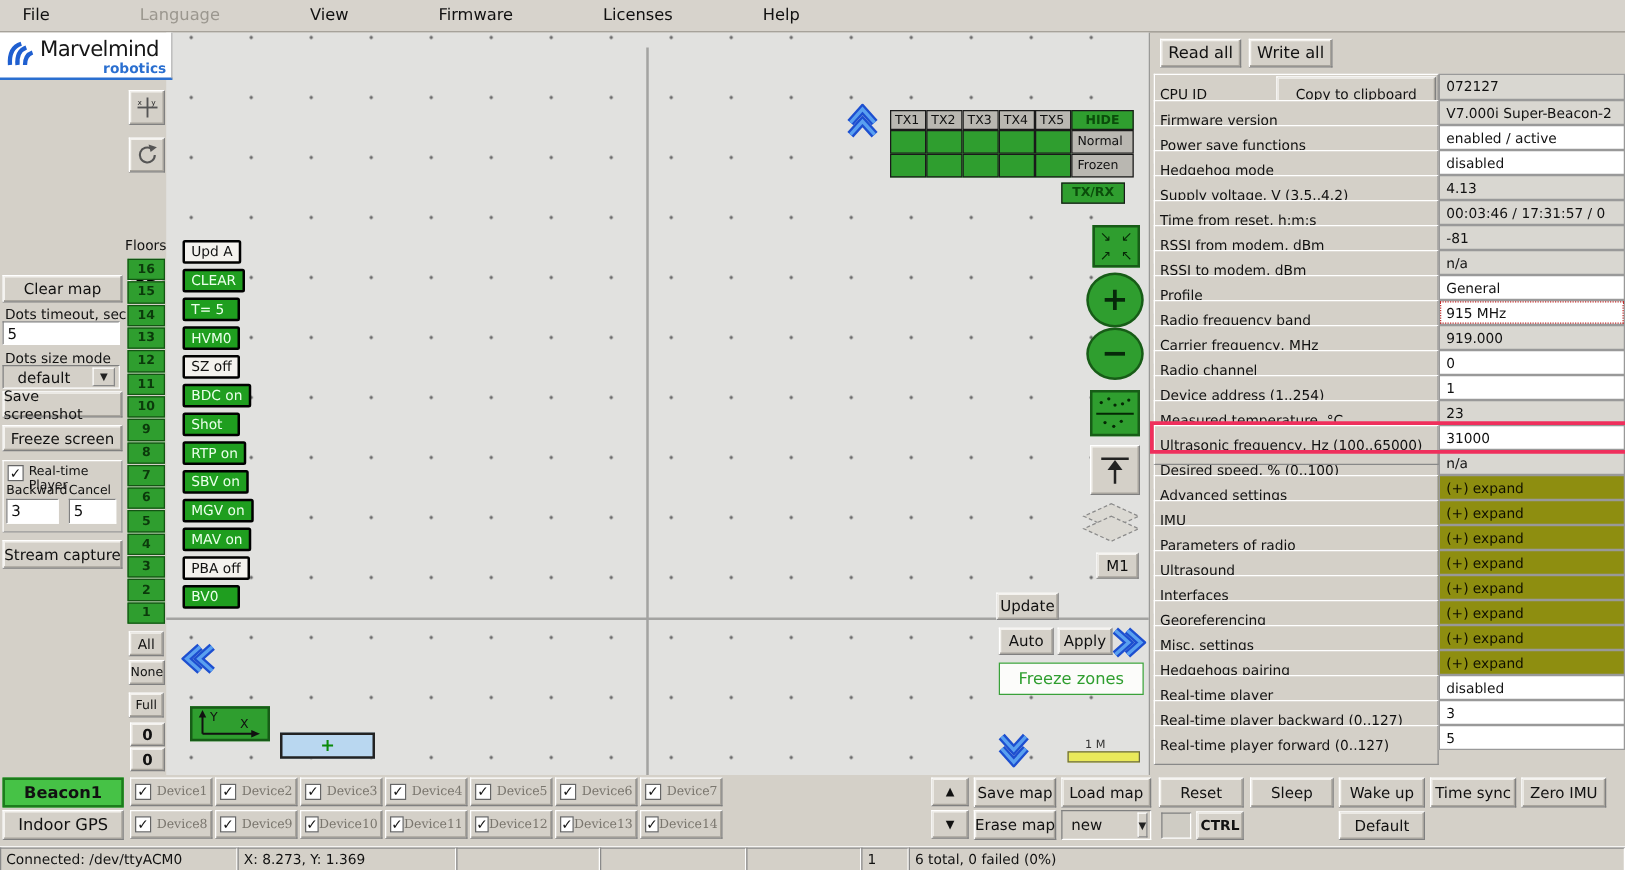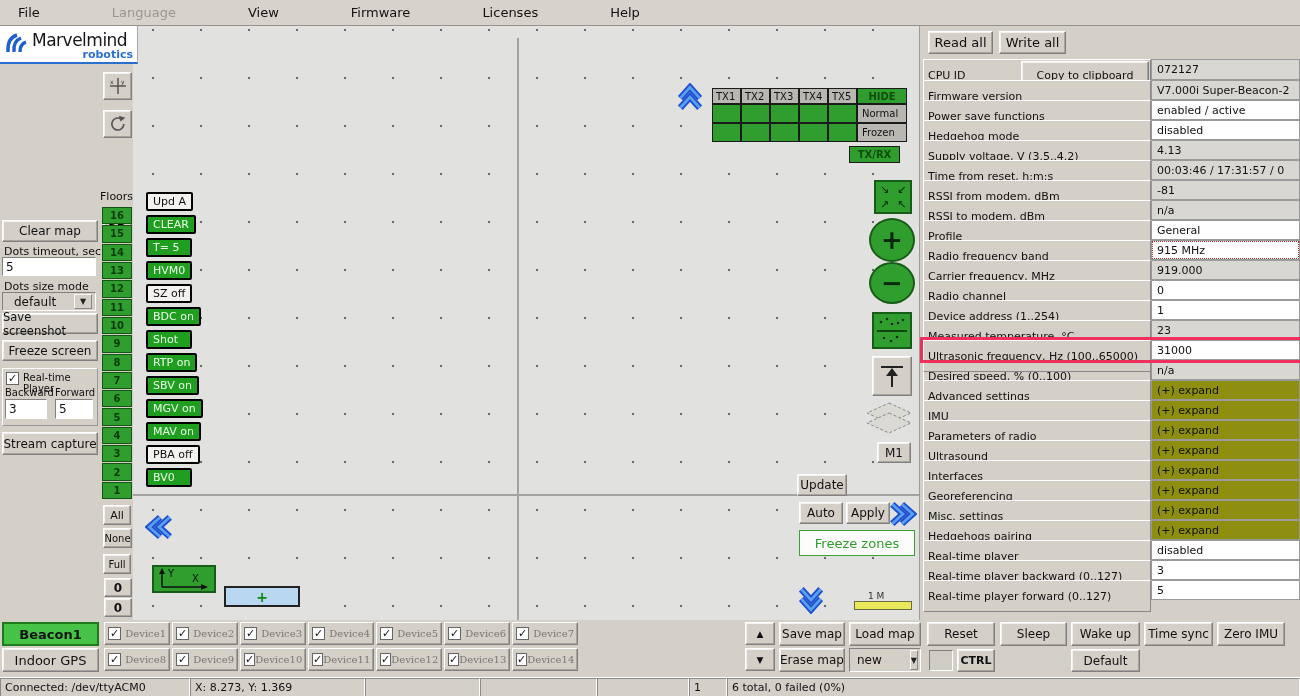--- a/index.html
+++ b/index.html
@@ -141,21 +141,21 @@
     <span style="padding-left:8px;">default</span>
     <span class="ddarrow">▼</span>
   </div>
   <div class="abs btn" style="left:2px;top:313px;width:96px;height:21px;font-size:11.5px;">Save screenshot</div>
   <div class="abs btn" style="left:2px;top:340px;width:96px;height:21px;">Freeze screen</div>
 
   <div class="abs" style="left:2px;top:368px;width:96px;height:58px;border:1px solid #999;border-top-color:#fff;border-left-color:#fff;box-sizing:border-box;">
     <span class="checkbox abs" style="left:3px;top:3px;">✓</span>
     <span class="abs" style="left:20px;top:3px;font-size:10px;">Real-time Player</span>
     <span class="abs" style="left:2px;top:18px;font-size:10px;">Backward</span>
-    <span class="abs" style="left:52px;top:18px;font-size:10px;">Forward</span>
+    <span class="abs" style="left:52px;top:18px;font-size:10px;">Cancel</span>
     <div class="sunken abs" style="left:2px;top:30px;width:42px;height:20px;">3</div>
     <div class="sunken abs" style="left:52px;top:30px;width:38px;height:20px;">5</div>
   </div>
 
   <div class="abs btn" style="left:2px;top:432px;width:96px;height:23px;">Stream capture</div>
 
   <div id="floor-tools">
     <div class="abs btn toolbtn" style="top:72px;">
       <svg width="20" height="20" viewBox="0 0 20 20">
           <line x1="10" y1="2" x2="10" y2="18" stroke="#555" stroke-width="1.5"></line>

